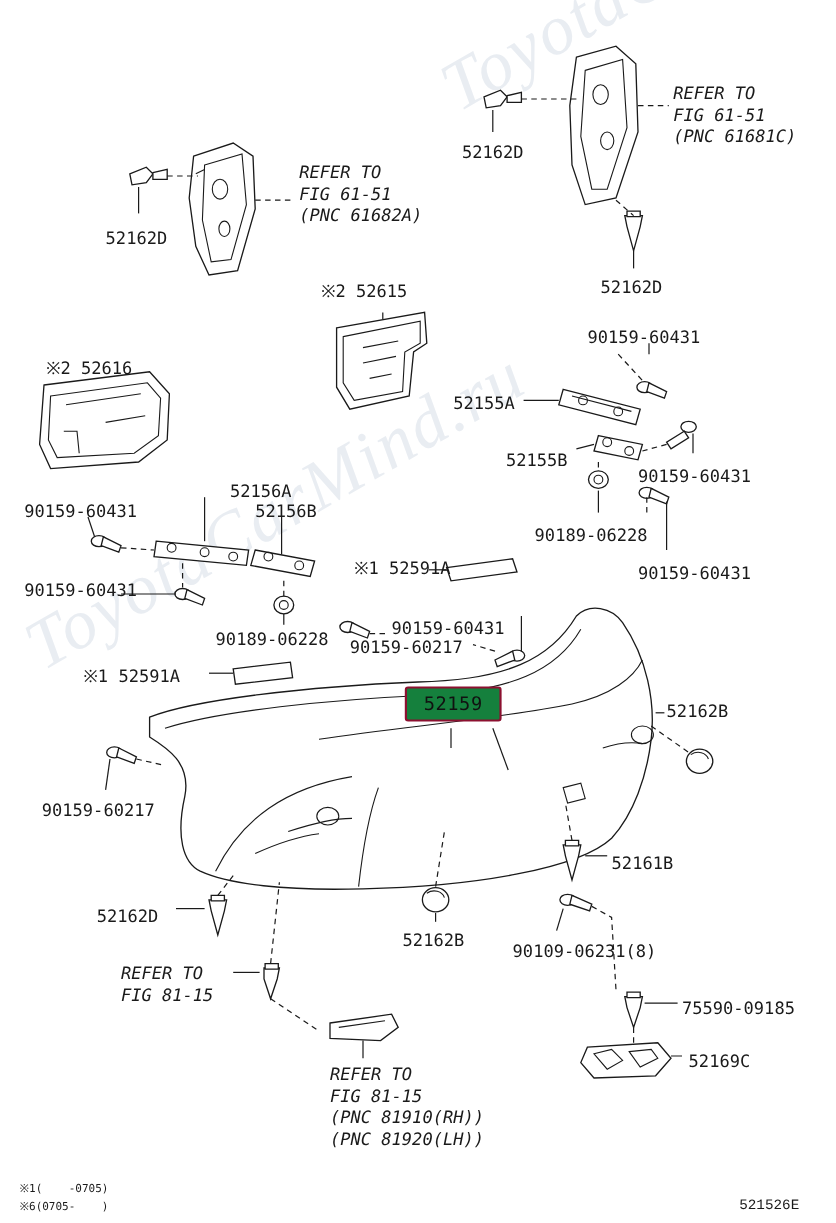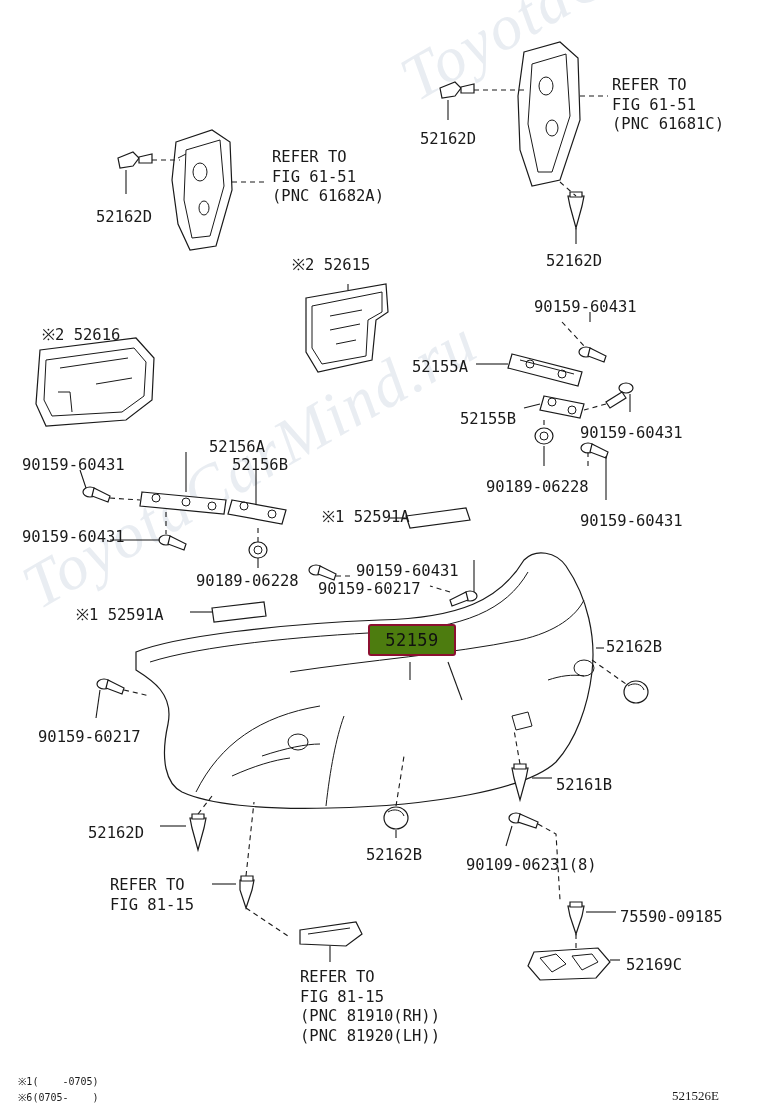--- a/index.html
+++ b/index.html
@@ -42,40 +42,40 @@
   }
   .lbl {
     position: absolute;
     font-family: "DejaVu Sans Mono", monospace;
     font-size: 15.5px;
     color: #1a1a1a;
     white-space: pre;
     line-height: 19px;
     letter-spacing: 0px;
   }
-  .lbl.multi { line-height: 19.5px; }
+  .lbl.multi { line-height: 19.5px; font-style: italic; }
   .footnote {
     position: absolute;
     font-family: "DejaVu Sans Mono", monospace;
     font-size: 10px;
     color: #1a1a1a;
     white-space: pre;
     line-height: 16px;
   }
   .code {
     position: absolute;
-    font-family: Liberation Serif, serif;
+    font-family: Liberation Mono, monospace;
     font-size: 13px;
     color: #1a1a1a;
   }
   .hl {
     position: absolute;
     border: 2.5px solid #8c1030;
     border-radius: 3px;
-    background: #4d7c0f;
+    background: #15803d;
     box-sizing: border-box;
     display: flex;
     align-items: center;
     justify-content: center;
   }
   .hl span {
     font-family: "DejaVu Sans Mono", monospace;
     font-size: 17px;
     color: #111;
     letter-spacing: 0.5px;

